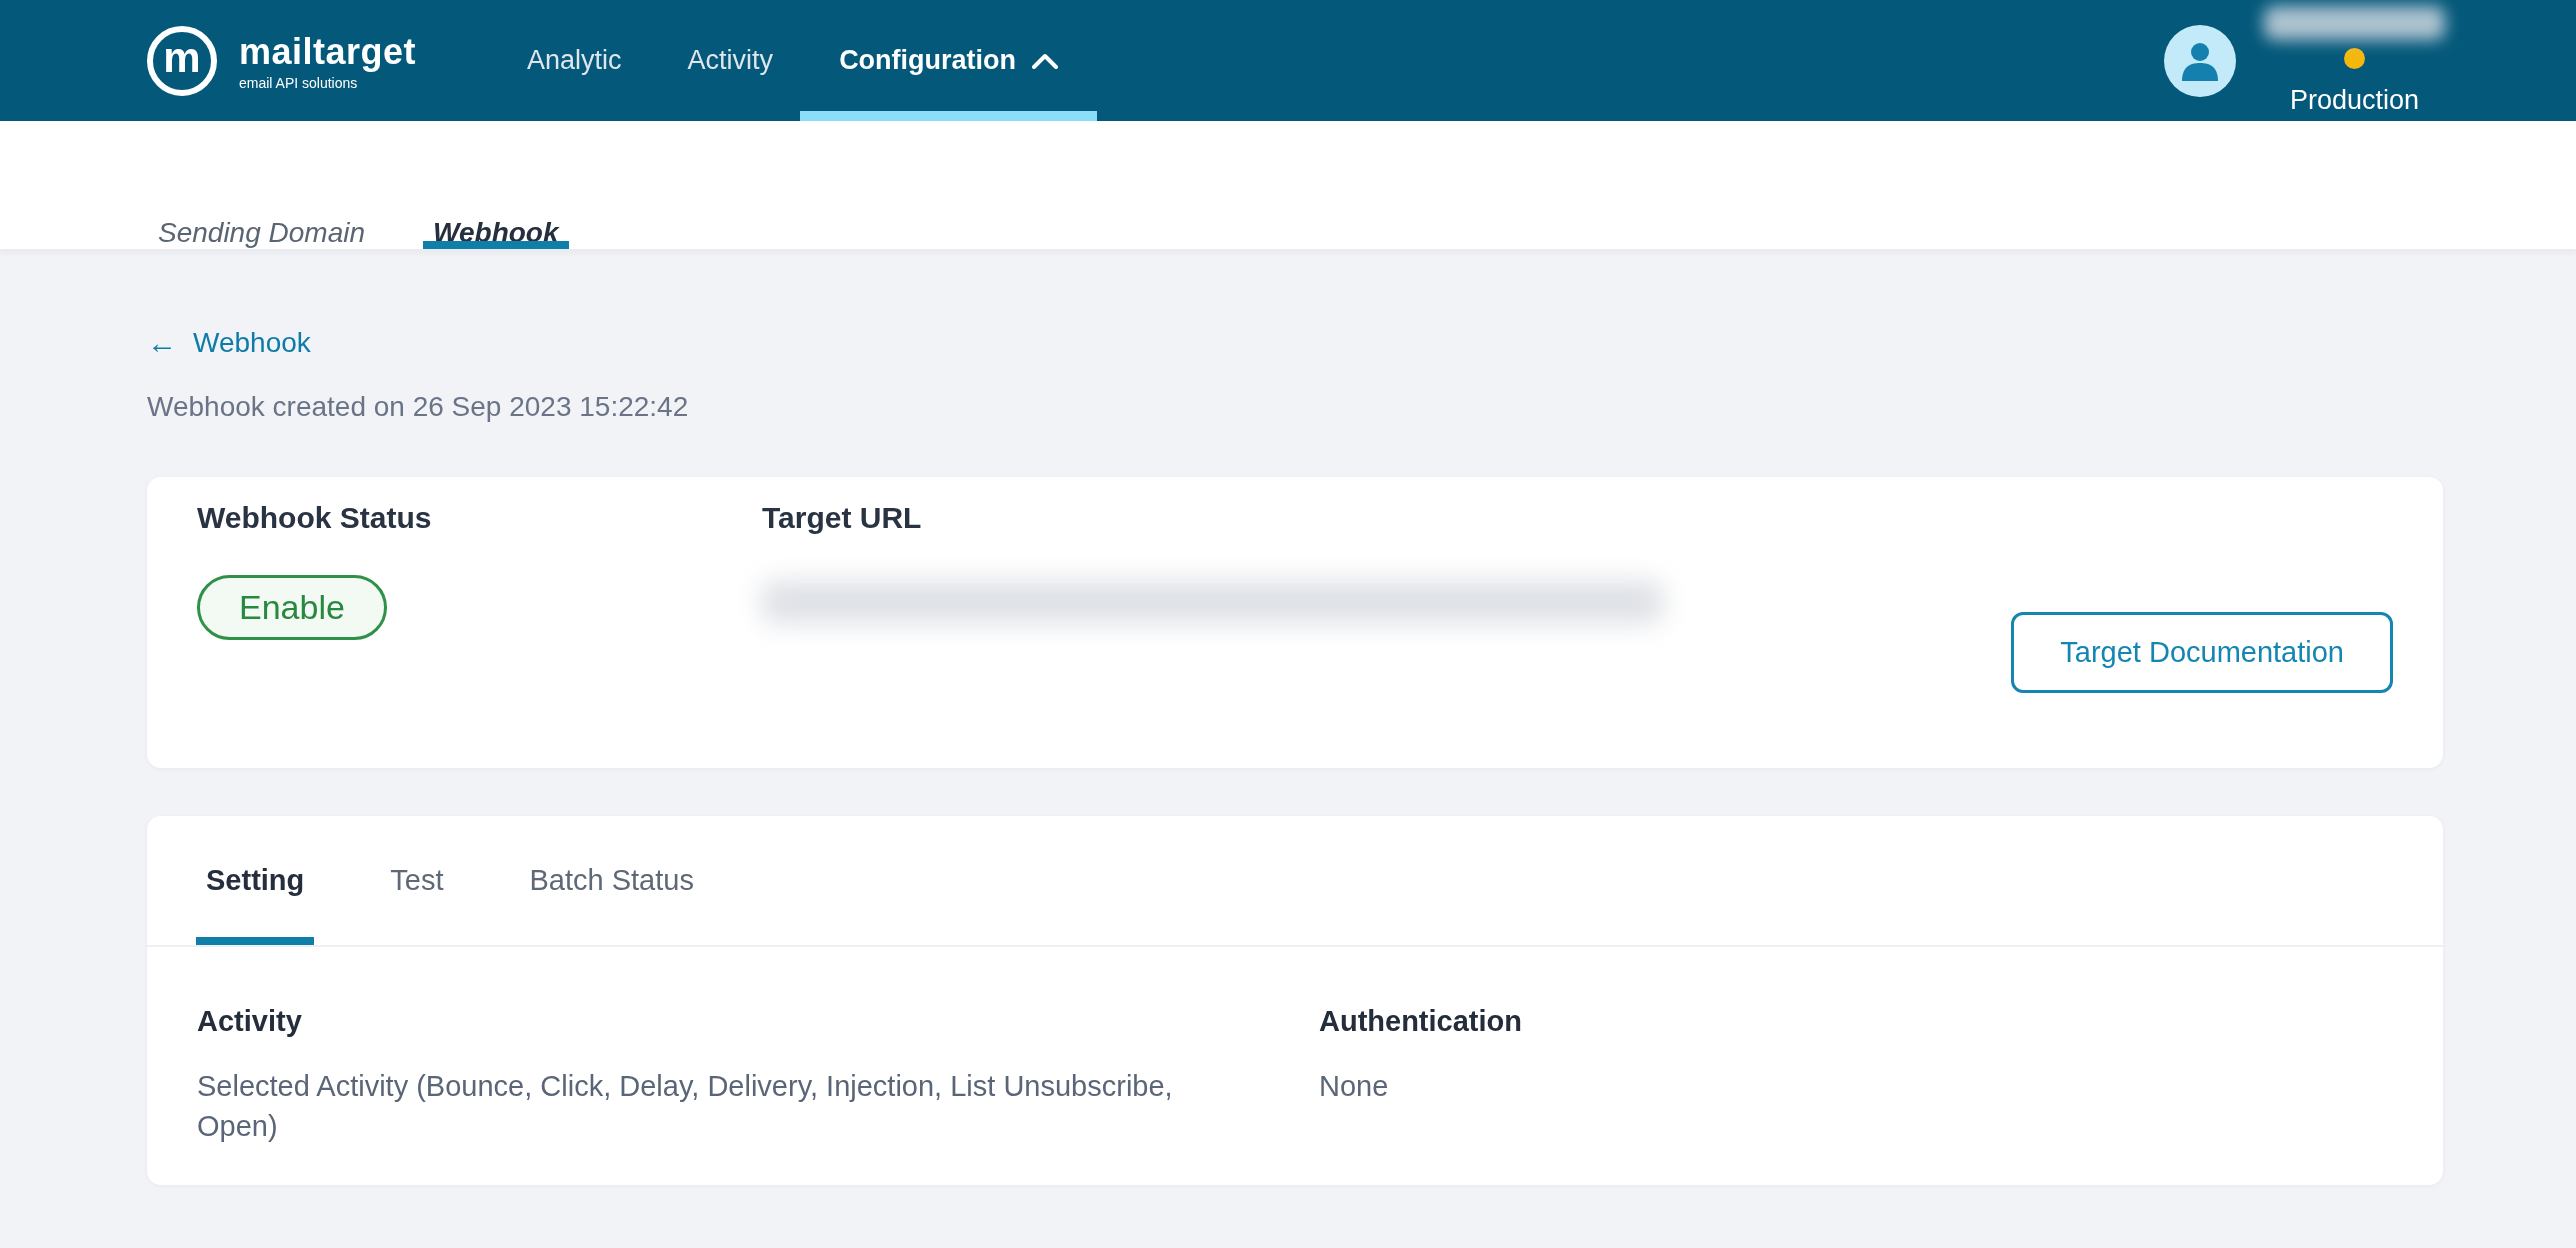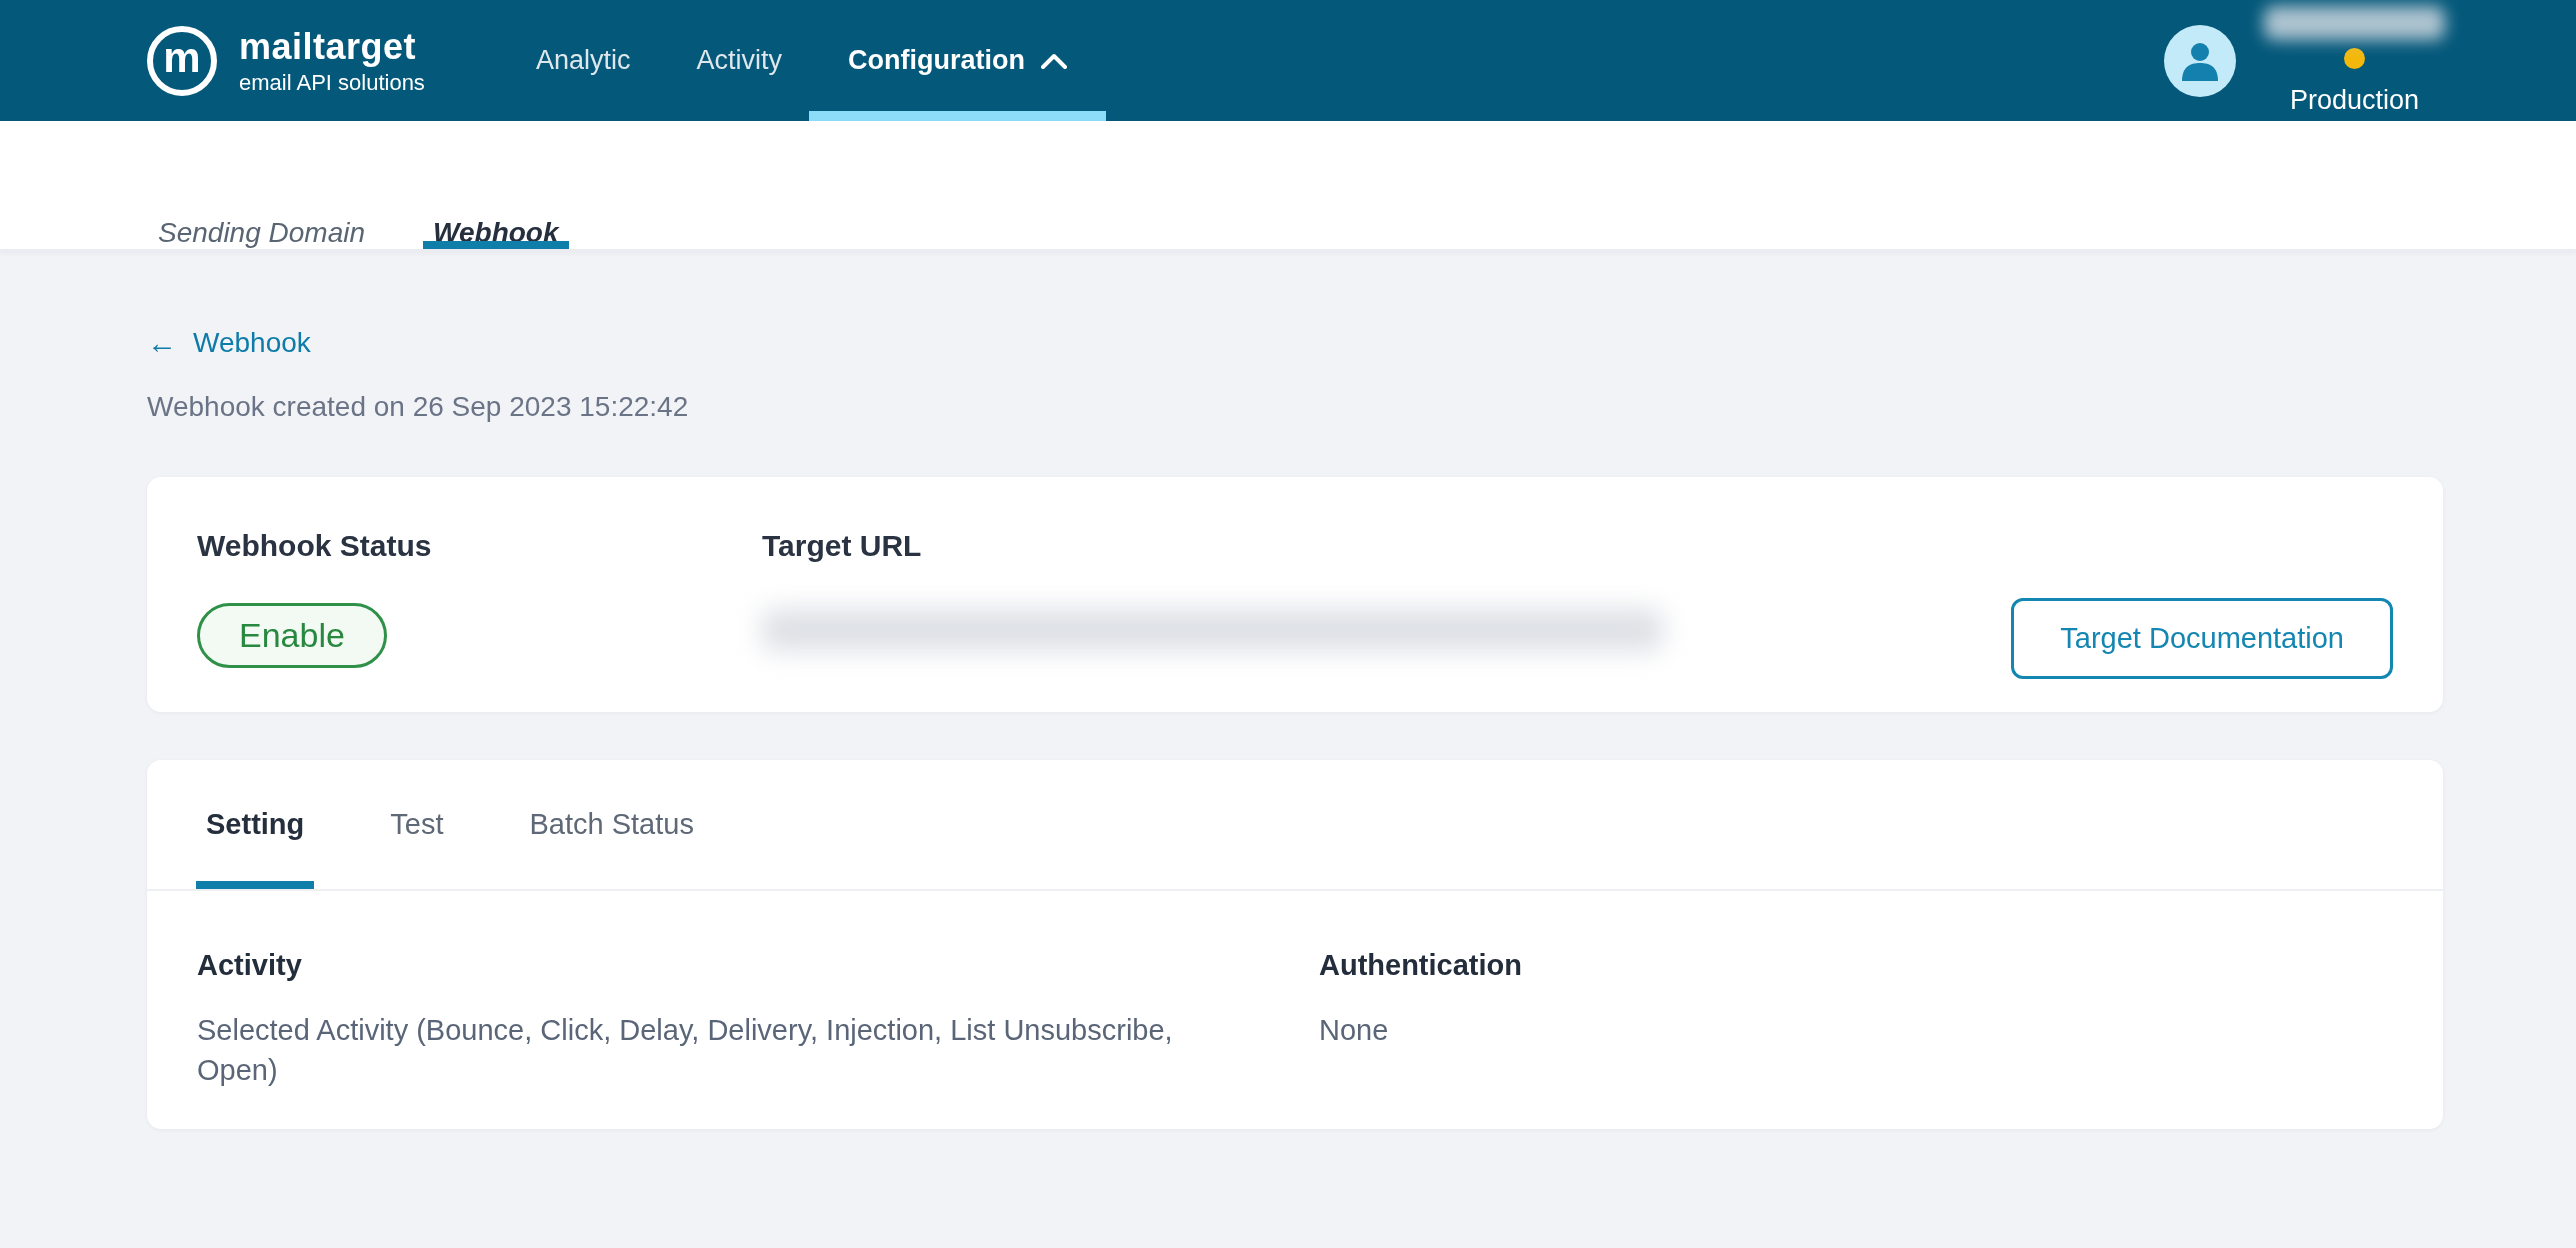--- a/index.html
+++ b/index.html
@@ -20,21 +20,21 @@
   .logo {
     margin-left:147px; display:flex; align-items:center; gap:22px; cursor:pointer;
   }
   .logo-circle {
     width:70px; height:70px; border:6px solid #FFFFFF; border-radius:50%;
     display:flex; align-items:center; justify-content:center;
     color:#FFFFFF; font-size:42px; font-weight:bold; line-height:1;
     padding-bottom:6px;
   }
   .brand-name { color:#FFFFFF; font-size:36px; font-weight:bold; letter-spacing:0.5px; }
-  .brand-tagline { color:#FFFFFF; font-size:22px; margin-top:2px; }
+  .brand-tagline { color:#FFFFFF; font-size:14px; margin-top:2px; }
 
   .nav-items { display:flex; margin-left:78px; }
   .nav-item {
     display:flex; align-items:center; gap:16px;
     padding:0 33px; font-size:27px; color:#DFE7ED; cursor:pointer;
     position:relative;
   }
   .nav-item.active { color:#FFFFFF; font-weight:bold; }
   .nav-item.active::after {
     content:""; position:absolute; left:-6px; right:-6px; bottom:0;
@@ -100,23 +100,23 @@
   }
   .created { margin-top:32px; font-size:28px; color:#6A7486; }
 
   .card {
     background:#FFFFFF; border-radius:14px;
     box-shadow:0 1px 4px rgba(25,39,58,0.05);
   }
 
   
   .status-card {
-    margin-top:54px; height:235px;
+    margin-top:54px; height:291px;
     display:flex; align-items:flex-start;
-    padding:52px 50px 0 50px;
+    padding:24px 50px 0 50px;
   }
   .status-card h3 { font-size:30px; font-weight:bold; color:#2A3342; }
   .status-col { width:565px; }
   .badge {
     display:inline-block; margin-top:40px;
     padding:10px 39px; font-size:34px; color:#28883F;
     border:3px solid #2F9048; border-radius:994px; background:#F3FAF4;
   }
   .url-col { flex:1; }
   .btn-outline {

